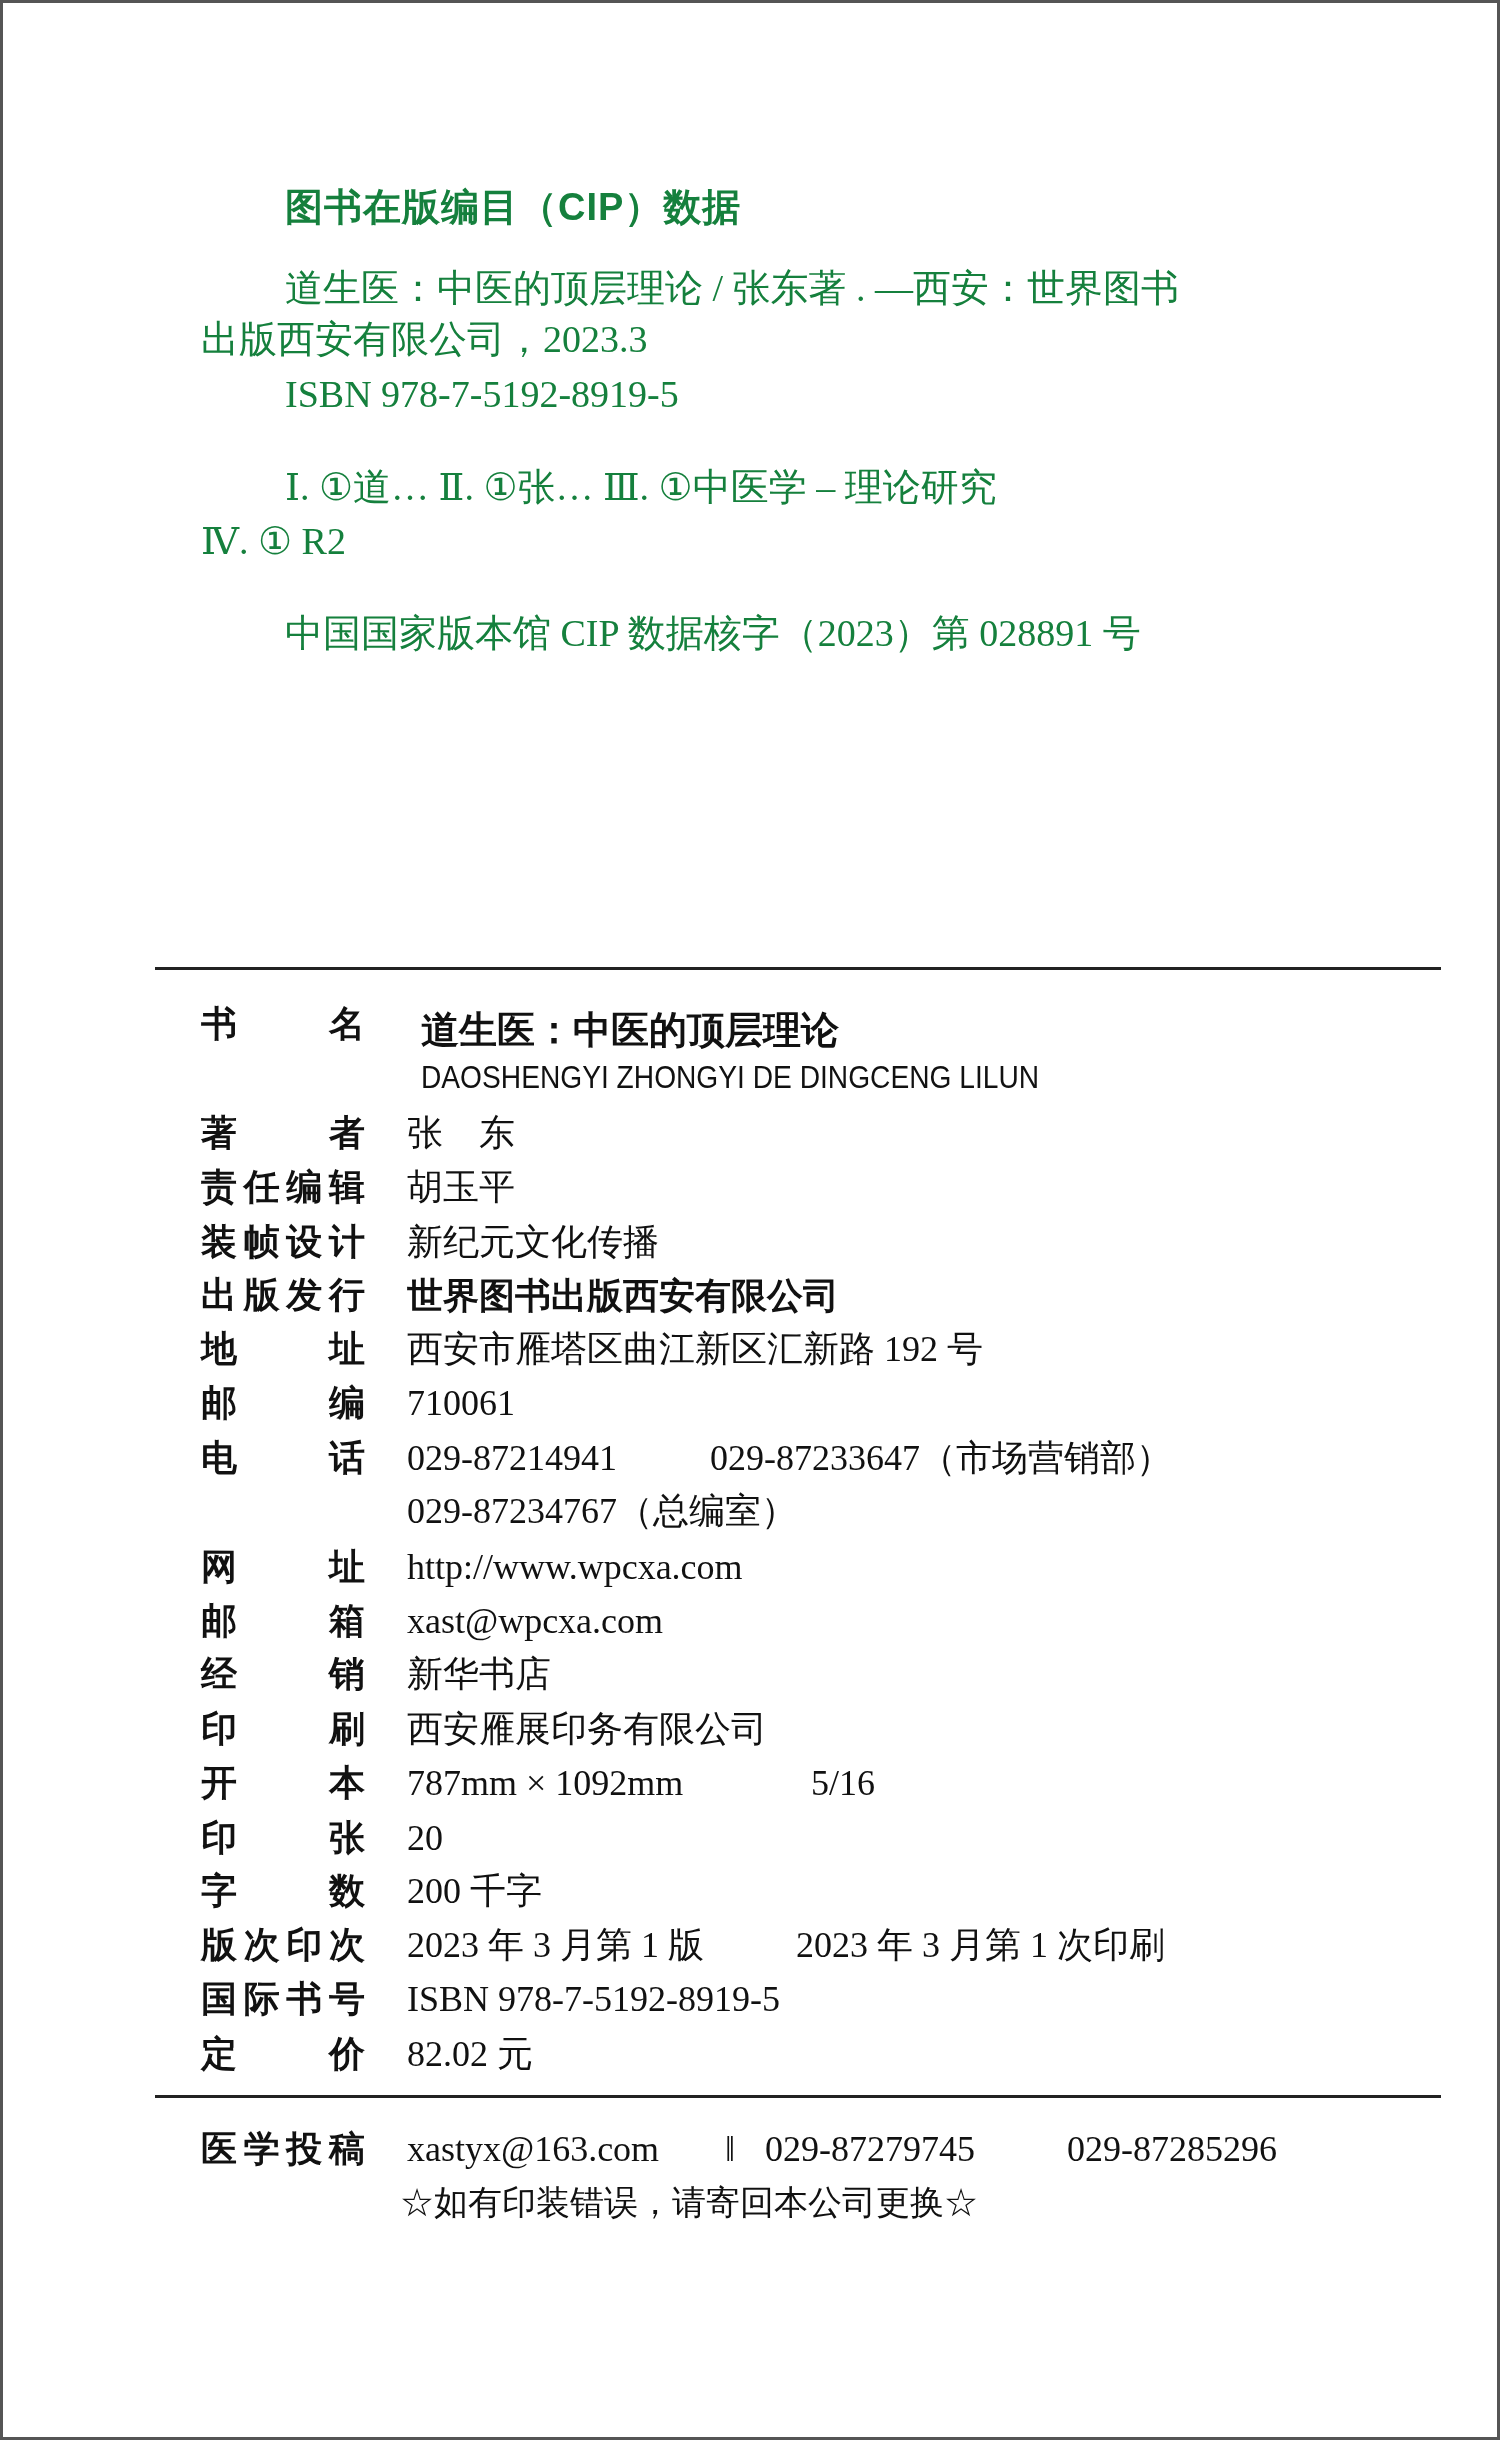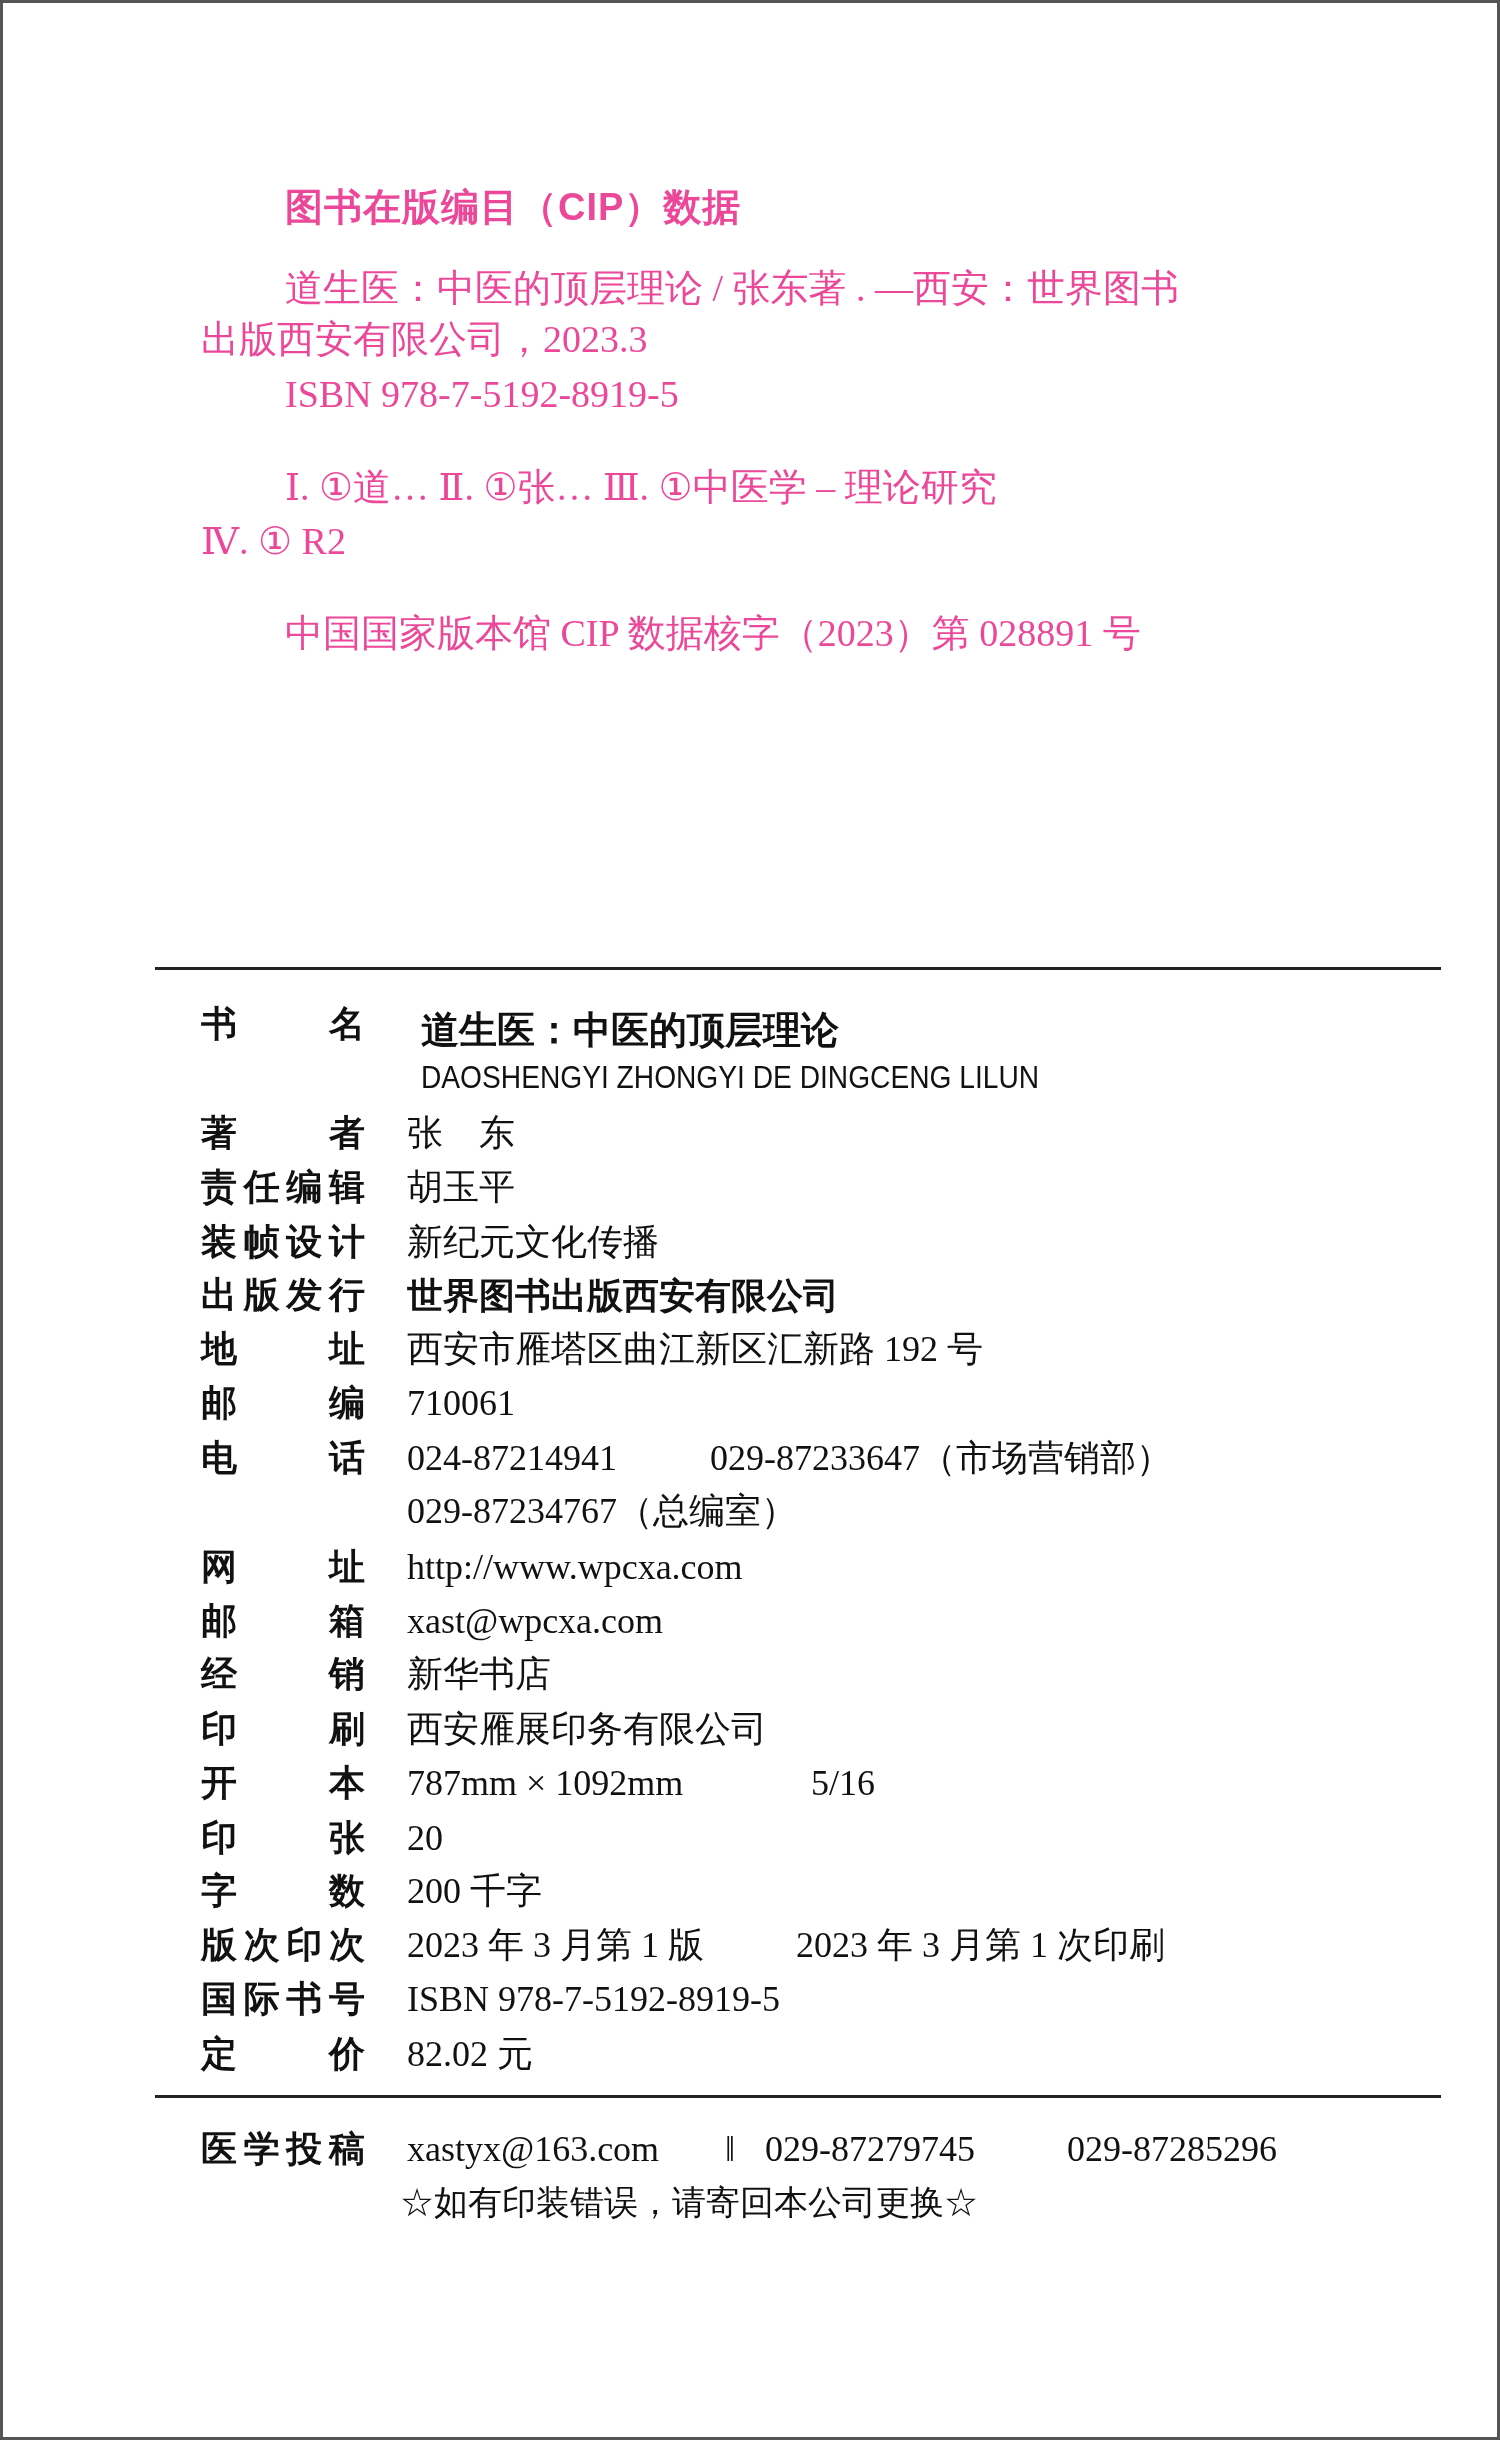--- a/index.html
+++ b/index.html
@@ -3,21 +3,21 @@
 <meta charset="utf-8">
 <style>
   html, body { margin: 0; padding: 0; background: #ffffff; }
   body { width: 1500px; height: 2440px; position: relative; overflow: hidden; }
   .page {
     position: absolute; left: 0; top: 0; width: 1500px; height: 2440px;
     box-sizing: border-box; border: 3px solid #555555; background: #ffffff;
   }
   .line {
     position: absolute; height: 44px; line-height: 44px; white-space: nowrap;
-    color: #ec4899;
+    color: #15803d;
   }
   .serif { font-family: "Liberation Serif", "DejaVu Serif", serif; font-size: 36px; }
   .cip-title { font-family: "Liberation Sans", "DejaVu Sans", sans-serif; font-size: 38px; font-weight: bold; letter-spacing: 1px; }
   .rule { position: absolute; left: 152px; width: 1286px; height: 3px; background: #222222; }
   .label {
     position: absolute; left: 198px; width: 164px; display: flex; justify-content: space-between;
     font-family: "Liberation Sans", "DejaVu Sans", sans-serif; font-size: 36px; font-weight: bold;
     height: 44px; line-height: 44px; color: #111111;
   }
   .value { position: absolute; left: 404px; height: 44px; line-height: 44px; white-space: nowrap; color: #111111;
@@ -88,21 +88,21 @@
   <div class="label" style="top:1378px;">
     <span>邮</span>
     <span>编</span>
   </div>
   <div class="value" style="top:1378px;">710061</div>
 
   <div class="label" style="top:1433px;">
     <span>电</span>
     <span>话</span>
   </div>
-  <div class="value" style="top:1433px;">024-87214941</div>
+  <div class="value" style="top:1433px;">029-87214941</div>
   <div class="value" style="top:1433px; left:707px;">029-87233647（市场营销部）</div>
 
   <div class="value" style="top:1486px;">029-87234767（总编室）</div>
 
   <div class="label" style="top:1542px;">
     <span>网</span>
     <span>址</span>
   </div>
   <div class="value" style="top:1542px;">http://www.wpcxa.com</div>
 

